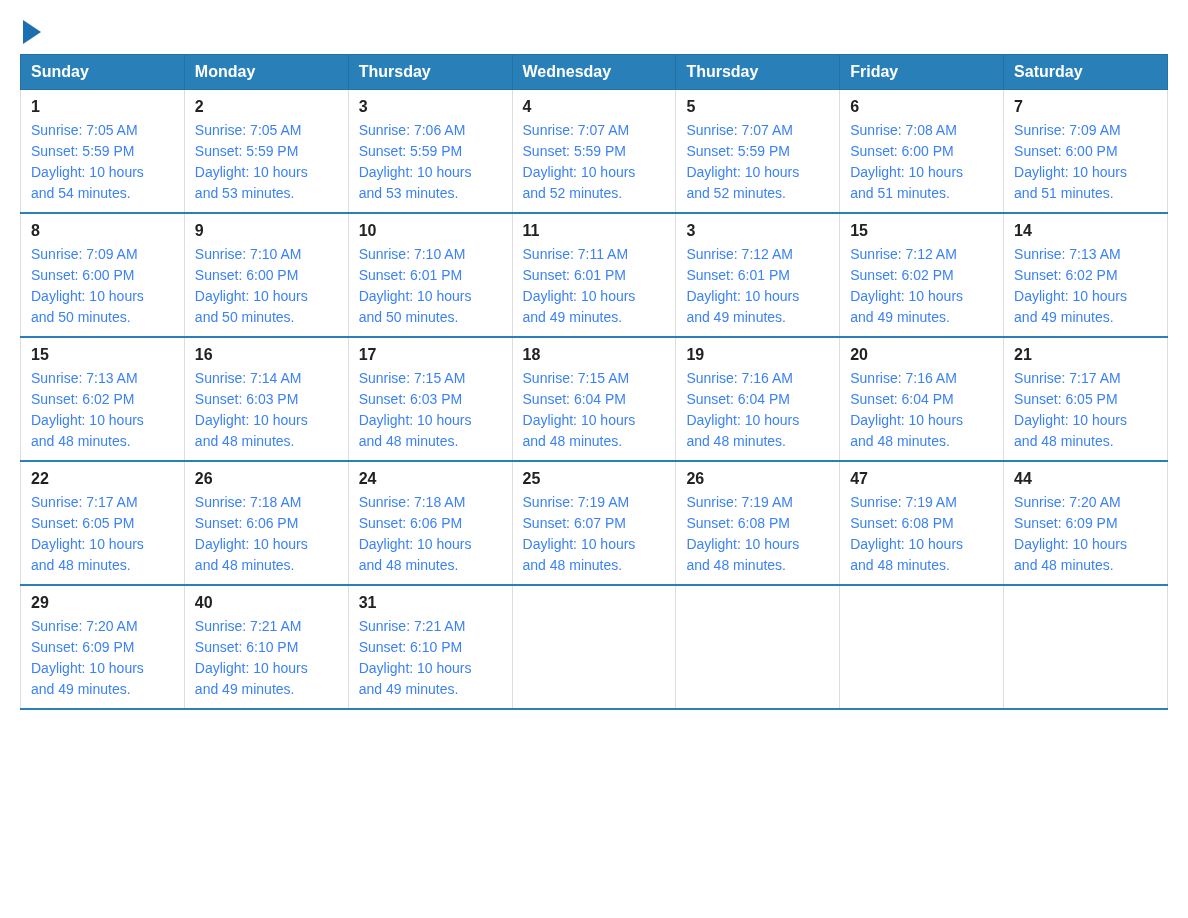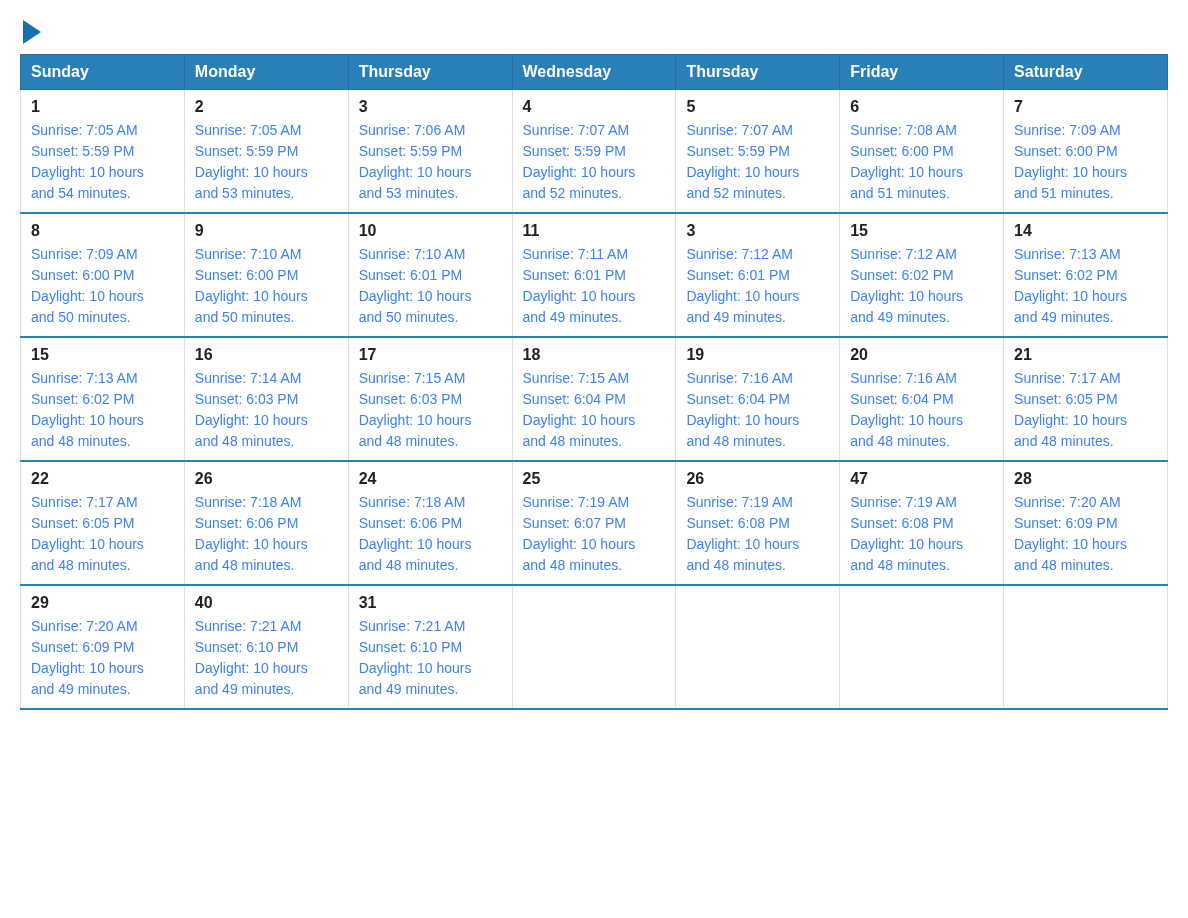--- a/index.html
+++ b/index.html
@@ -248,21 +248,21 @@
       </td>
         <td>
         <span class="day-number">26</span>
         <span class="day-info">Sunrise: 7:19 AM<br>Sunset: 6:08 PM<br>Daylight: 10 hours<br>and 48 minutes.</span>
       </td>
         <td>
         <span class="day-number">47</span>
         <span class="day-info">Sunrise: 7:19 AM<br>Sunset: 6:08 PM<br>Daylight: 10 hours<br>and 48 minutes.</span>
       </td>
         <td>
-        <span class="day-number">28</span>
+        <span class="day-number">44</span>
         <span class="day-info">Sunrise: 7:20 AM<br>Sunset: 6:09 PM<br>Daylight: 10 hours<br>and 48 minutes.</span>
       </td>
       </tr>
       <tr>
         <td>
         <span class="day-number">29</span>
         <span class="day-info">Sunrise: 7:20 AM<br>Sunset: 6:09 PM<br>Daylight: 10 hours<br>and 49 minutes.</span>
       </td>
         <td>
         <span class="day-number">40</span>

